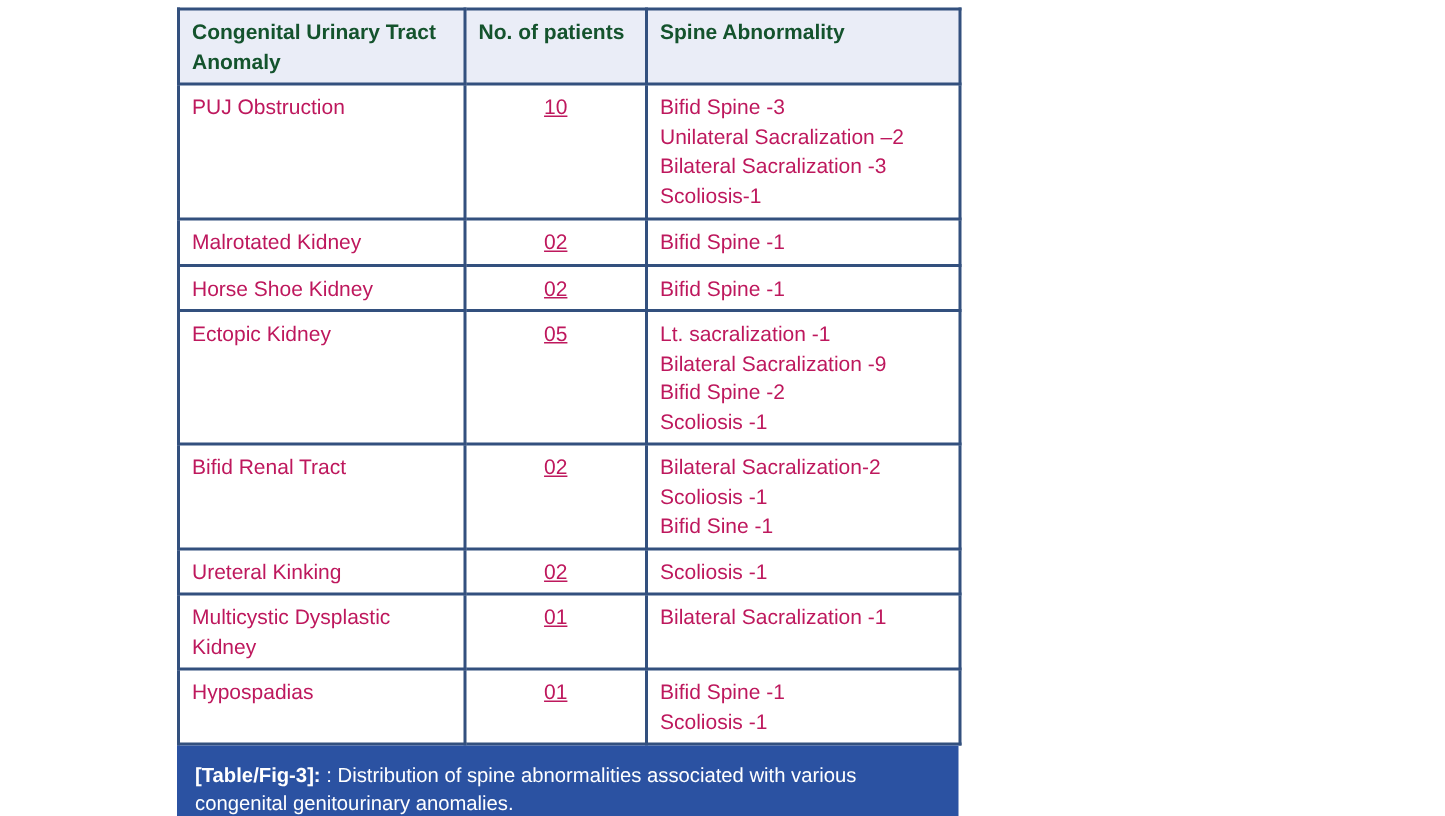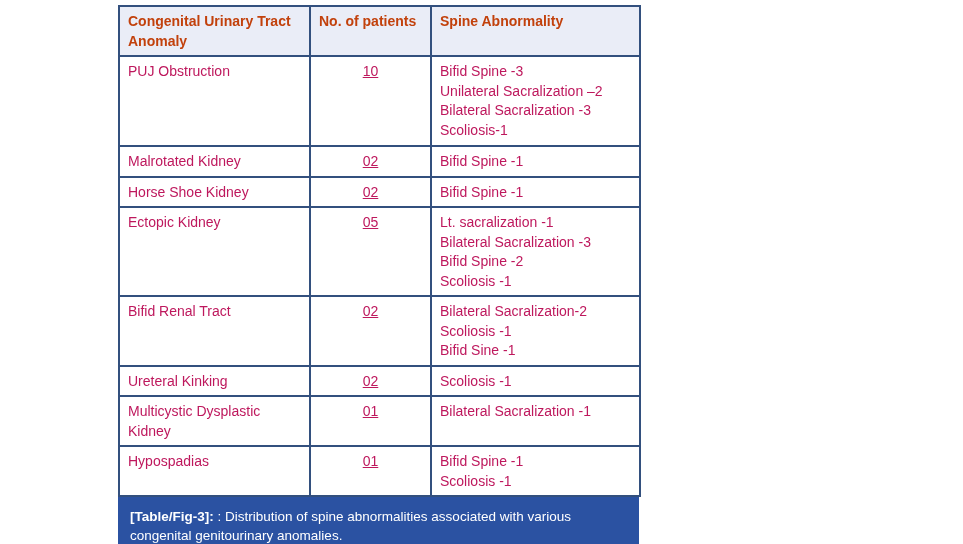--- a/index.html
+++ b/index.html
@@ -27,21 +27,21 @@
   table.data-table th,
   table.data-table td {
     border: 2px solid #33507e;
     vertical-align: top;
     padding: 5px 8px 4px 8px;
     font-size: 14px;
     line-height: 19.5px;
   }
   table.data-table th {
     background: #eaedf7;
-    color: #c2410c;
+    color: #14532d;
     font-weight: bold;
     text-align: left;
     height: 45px;
   }
   table.data-table td {
     color: #be185d;
   }
   td.num { text-align: center; text-decoration: underline; }
   td.abn { white-space: pre-line; }
   tr.r-tall1  { height: 90px; }
@@ -96,21 +96,21 @@
       </tr>
       <tr class="r-short2">
         <td>Horse Shoe Kidney</td>
         <td class="num">02</td>
         <td class="abn">Bifid Spine -1</td>
       </tr>
       <tr class="r-tall2">
         <td>Ectopic Kidney</td>
         <td class="num">05</td>
         <td class="abn">Lt. sacralization -1
-Bilateral Sacralization -3
+Bilateral Sacralization -9
 Bifid Spine -2
 Scoliosis -1</td>
       </tr>
       <tr class="r-mid1">
         <td>Bifid Renal Tract</td>
         <td class="num">02</td>
         <td class="abn">Bilateral Sacralization-2
 Scoliosis -1
 Bifid Sine -1</td>
       </tr>

